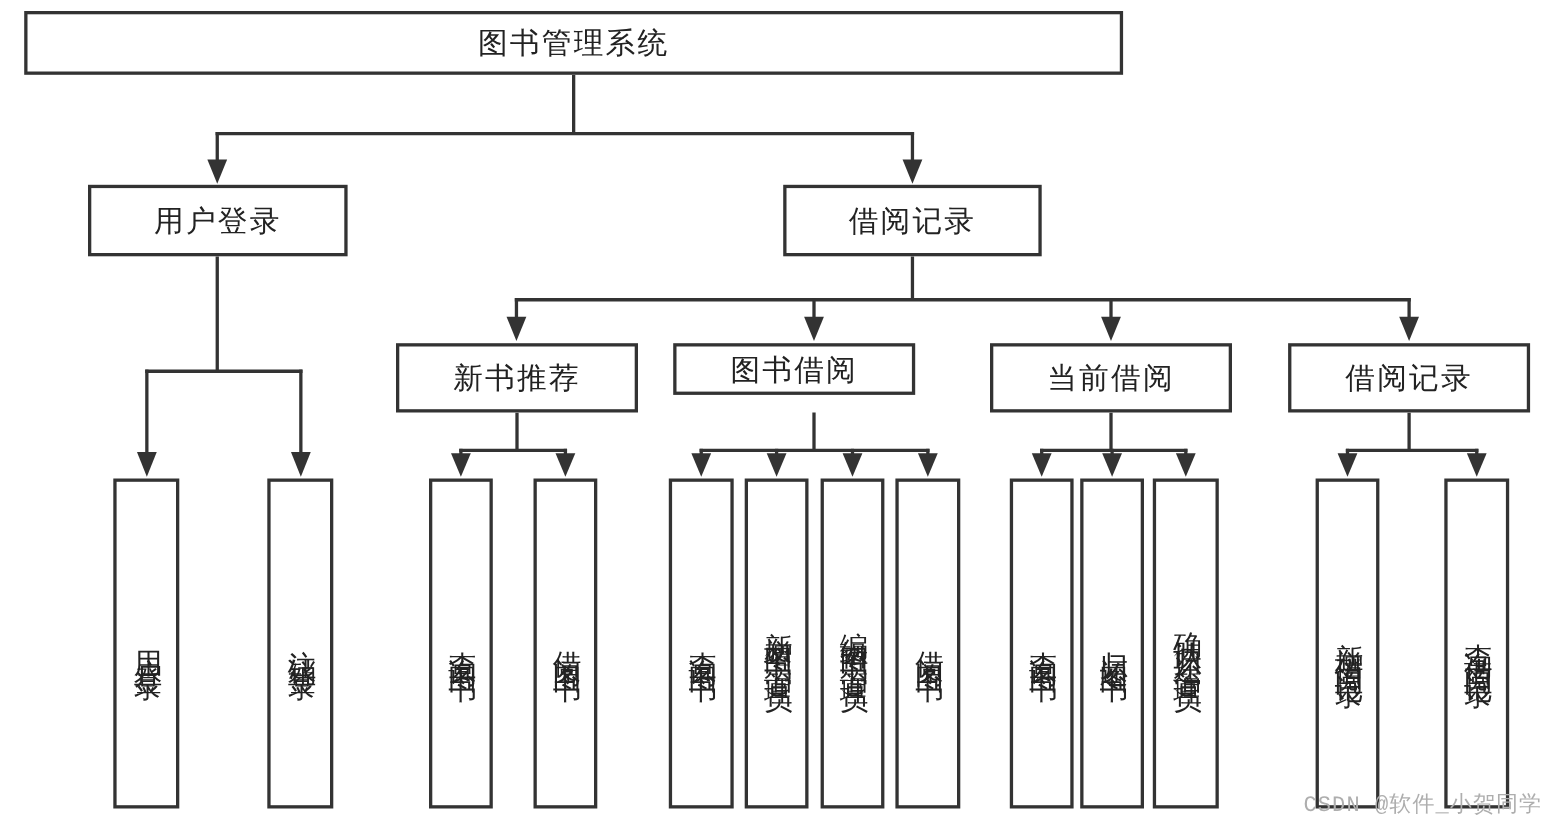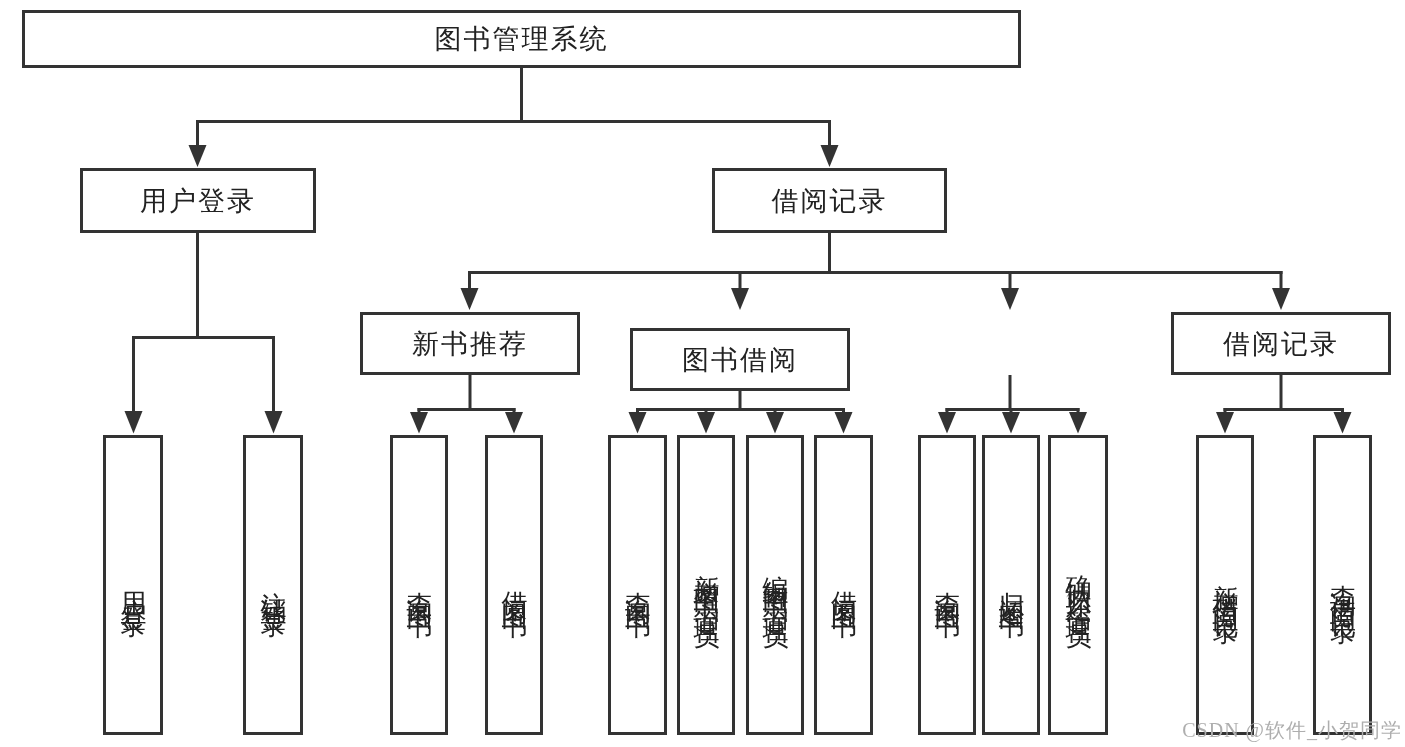--- a/index.html
+++ b/index.html
@@ -5,21 +5,21 @@
   html, body {
     margin: 0;
     padding: 0;
     background: #ffffff;
   }
   .canvas {
     position: relative;
     width: 1405px;
     height: 747px;
     background: #ffffff;
-    font-family: Liberation Serif, serif;
+    font-family: Liberation Mono, monospace;
     overflow: hidden;
   }
   .connectors {
     position: absolute;
     left: 0;
     top: 0;
     width: 1405px;
     height: 747px;
   }
   .box {
@@ -138,22 +138,25 @@
   <div class="box" style="left:80px;top:168px;width:236px;height:65px;">
     <span class="h-label">用户登录</span>
   </div>
   <div class="box" style="left:712px;top:168px;width:235px;height:65px;">
     <span class="h-label">借阅记录</span>
   </div>
 
   <div class="box" style="left:360px;top:312px;width:220px;height:63px;">
     <span class="h-label">新书推荐</span>
   </div>
-  <div class="box" style="left:630px;top:312px;width:220px;height:63px;margin-top:16px;">
+  <div class="box" style="left:612px;top:312px;width:220px;height:47px;">
     <span class="h-label">图书借阅</span>
+  </div>
+  <div class="box" style="left:900px;top:312px;width:220px;height:63px;">
+    <span class="h-label">当前借阅</span>
   </div>
   <div class="box" style="left:1171px;top:312px;width:220px;height:63px;justify-content:center;">
     <span class="h-label">借阅记录</span>
   </div>
 
   <div class="box" style="left:103px;top:435px;width:60px;height:300px;">
     <span class="v-label">用户登录</span>
   </div>
   <div class="box" style="left:243px;top:435px;width:60px;height:300px;">
     <span class="v-label">注销登录</span>

